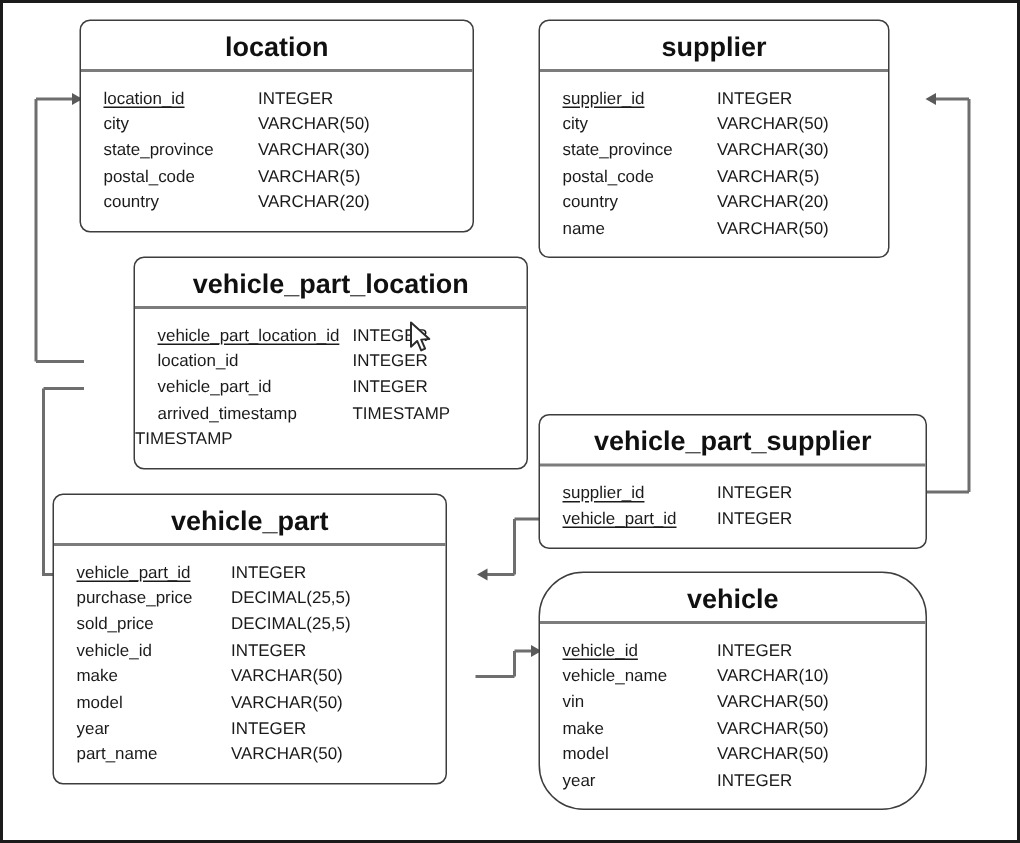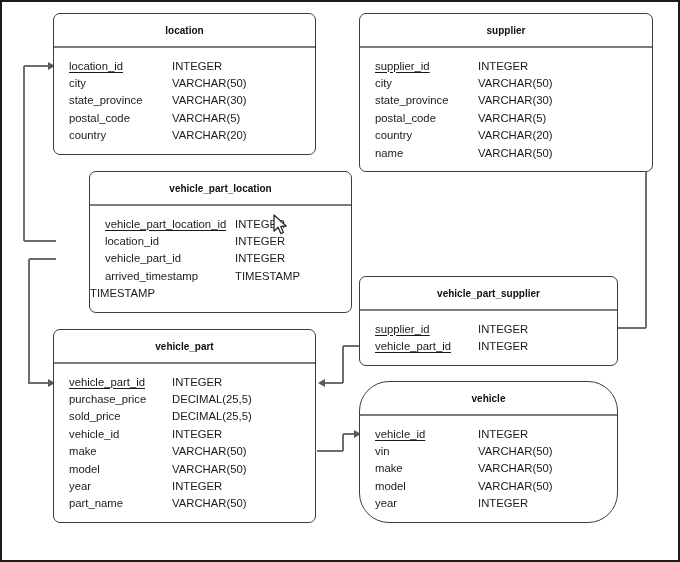--- a/index.html
+++ b/index.html
@@ -24,21 +24,21 @@
     background: #ffffff;
     border: 1px solid #3d3d3d;
     border-radius: 7px;
     box-sizing: border-box;
     z-index: 3;
   }
   .entity-header {
     height: 34px;
     line-height: 34px;
     text-align: center;
-    font-size: 10px;
+    font-size: 18px;
     font-weight: bold;
     color: #101010;
     border-bottom: 2px solid #7c7c7c;
     box-sizing: border-box;
     white-space: nowrap;
   }
   .entity-body {
     padding: 9px 0 10px 0;
   }
   .attr-row {
@@ -149,21 +149,21 @@
         <span class="attr-name">postal_code</span>
         <span class="attr-type">VARCHAR(5)</span>
       </div>
       <div class="attr-row">
         <span class="attr-name">country</span>
         <span class="attr-type">VARCHAR(20)</span>
       </div>
     </div>
   </div>
 
-  <div class="entity" style="left:357px; top:11px; width:294px;">
+  <div class="entity" style="left:357px; top:11px; width:234px;">
     <div class="entity-header">supplier</div>
     <div class="entity-body">
       <div class="attr-row">
         <span class="attr-name pk">supplier_id</span>
         <span class="attr-type">INTEGER</span>
       </div>
       <div class="attr-row">
         <span class="attr-name">city</span>
         <span class="attr-type">VARCHAR(50)</span>
       </div>
@@ -218,21 +218,21 @@
         <span class="attr-name pk">supplier_id</span>
         <span class="attr-type">INTEGER</span>
       </div>
       <div class="attr-row">
         <span class="attr-name pk">vehicle_part_id</span>
         <span class="attr-type">INTEGER</span>
       </div>
     </div>
   </div>
 
-  <div class="entity" style="left:51px; top:327px; width:263px;">
+  <div class="entity" style="left:33px; top:327px; width:263px;">
     <div class="entity-header">vehicle_part</div>
     <div class="entity-body">
       <div class="attr-row">
         <span class="attr-name pk">vehicle_part_id</span>
         <span class="attr-type">INTEGER</span>
       </div>
       <div class="attr-row">
         <span class="attr-name">purchase_price</span>
         <span class="attr-type">DECIMAL(25,5)</span>
       </div>
@@ -262,20 +262,24 @@
       </div>
     </div>
   </div>
 
   <div class="entity" style="left:357px; top:379px; width:259px;border-radius:30px;">
     <div class="entity-header">vehicle</div>
     <div class="entity-body">
       <div class="attr-row">
         <span class="attr-name pk">vehicle_id</span>
         <span class="attr-type">INTEGER</span>
+      </div>
+      <div class="attr-row">
+        <span class="attr-name">vehicle_name</span>
+        <span class="attr-type">VARCHAR(10)</span>
       </div>
       <div class="attr-row">
         <span class="attr-name">vin</span>
         <span class="attr-type">VARCHAR(50)</span>
       </div>
       <div class="attr-row">
         <span class="attr-name">make</span>
         <span class="attr-type">VARCHAR(50)</span>
       </div>
       <div class="attr-row">

